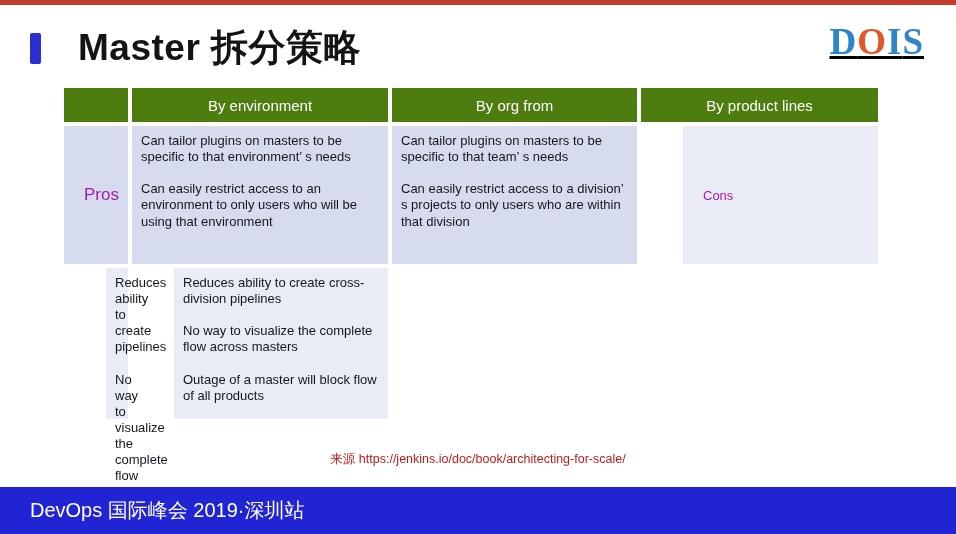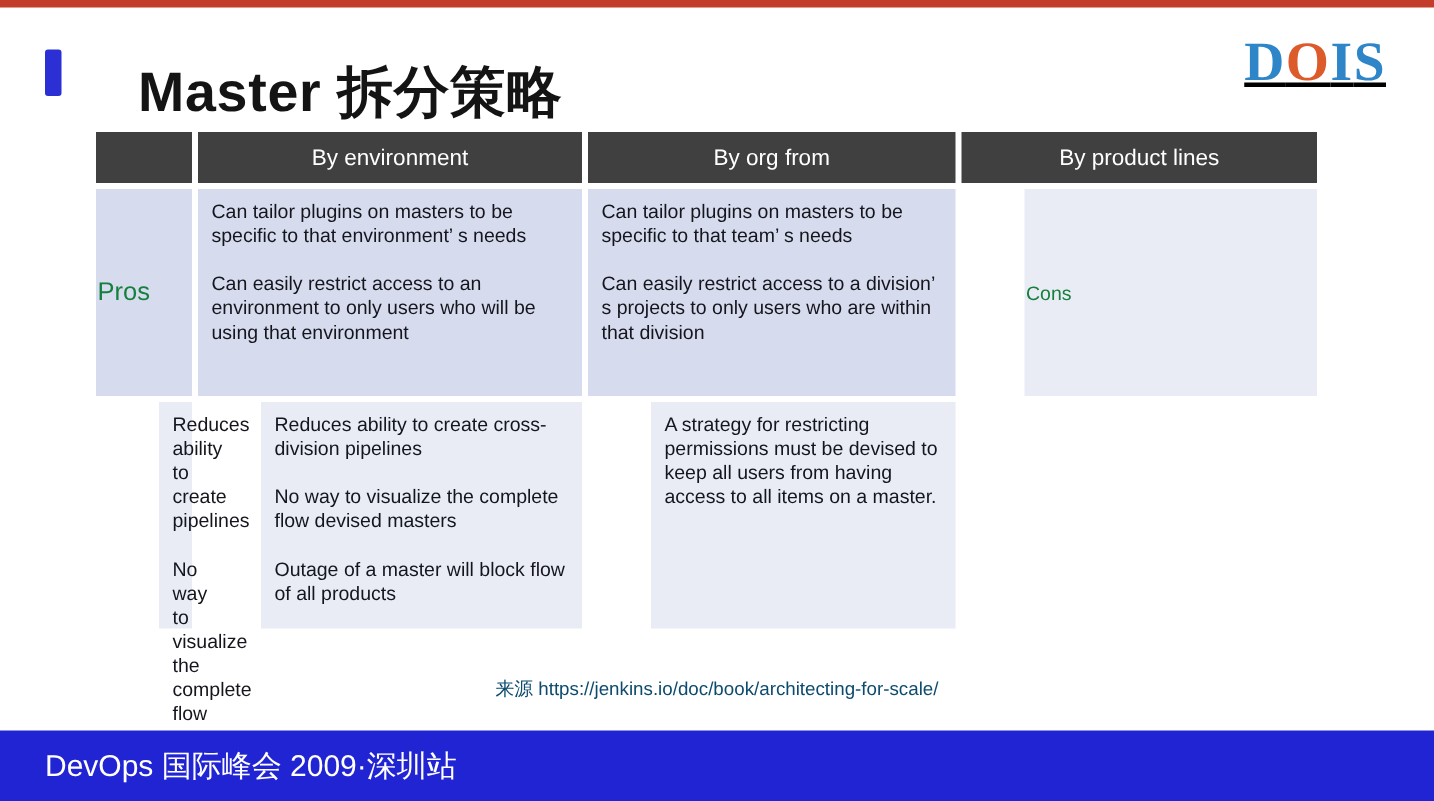--- a/index.html
+++ b/index.html
@@ -4,44 +4,44 @@
 <style>
   html,body { margin:0; padding:0; background:#888; }
   .slide {
     position:relative; width:956px; height:534px; background:#ffffff;
     font-family:"Liberation Sans", sans-serif; overflow:hidden;
   }
   .top-bar { position:absolute; top:0; left:0; width:956px; height:5px; background:#c43c2c; }
 
   .title-marker { position:absolute; left:30px; top:33px; width:11px; height:31px;
     background:#2b2fd4; border-radius:2px; }
-  .page-title { position:absolute; left:76px; top:21px; margin:16px;
+  .page-title { position:absolute; left:76px; top:21px; margin:2px;
     font-size:37px; font-weight:600; color:#141414; letter-spacing:0.5px; }
 
   .logo { position:absolute; right:32px; top:20px;
     font-family:"Liberation Serif", serif; font-weight:700; font-size:37px; letter-spacing:1px;text-decoration:underline; }
   .logo .blue { color:#2e86c8; }
   .logo .orange { color:#dd5a2b; }
 
   .cmp-table { position:absolute; left:64px; top:88px;
     display:grid; grid-template-columns:64px 256px 245px 237px;
     grid-template-rows:34px 138px 151px; gap:4px; background:#ffffff; }
   .cell { box-sizing:border-box; }
-  .head { background:#404040; color:#ffffff; display:flex; align-items:center;
+  .head { background:#4d7c0f; color:#ffffff; display:flex; align-items:center;
     justify-content:center; font-size:15px; }
   .bg-pros { background:#d6dcee; }
   .bg-cons { background:#e9ecf5;margin-left:42px; }
-  .label-cell { display:flex; align-items:center; padding-left:1px; color:#15803d; }
+  .label-cell { display:flex; align-items:center; padding-left:20px; color:#a21caf; }
   .pros-label { font-size:17px; }
   .cons-label { font-size:13px;text-align:center; }
   .body-cell { padding:7px 4px 0 9px; font-size:13px; line-height:1.24;
     color:#15151e; white-space:pre-line; }
 
   .source { position:absolute; top:451px; left:0; width:956px; text-align:center;
-    font-size:12.5px; color:#0c4a6e; }
+    font-size:12.5px; color:#b91c1c; }
 
   .footer { position:absolute; left:0; bottom:0; width:956px; height:47px;
     background:#2124d3; color:#ffffff; display:flex; align-items:center;
     padding-left:30px; box-sizing:border-box; font-size:20px; }
 </style>
 </head>
 <body>
 
 <div class="slide">
 
@@ -69,25 +69,24 @@
 Can easily restrict access to a division’ s projects to only users who are within that division</div>
 
     <div class="cell bg-cons label-cell cons-label">Cons</div>
     <div class="cell bg-cons body-cell">Reduces ability to create pipelines
 
 No way to visualize the complete flow across masters
 
 Outage of a master will block flow of all products</div>
     <div class="cell bg-cons body-cell">Reduces ability to create cross-division pipelines
 
-No way to visualize the complete flow devised masters
+No way to visualize the complete flow across masters
 
 Outage of a master will block flow of all products</div>
-    <div class="cell bg-cons body-cell">A strategy for restricting permissions must be devised to keep all users from having access to all items on a master.</div>
   </div>
 
   <div class="source">来源 https://jenkins.io/doc/book/architecting-for-scale/</div>
 
   <div class="footer">
-    <span>DevOps 国际峰会 2009·深圳站</span>
+    <span>DevOps 国际峰会 2019·深圳站</span>
   </div>
 
 </div>
 
 </body></html>

